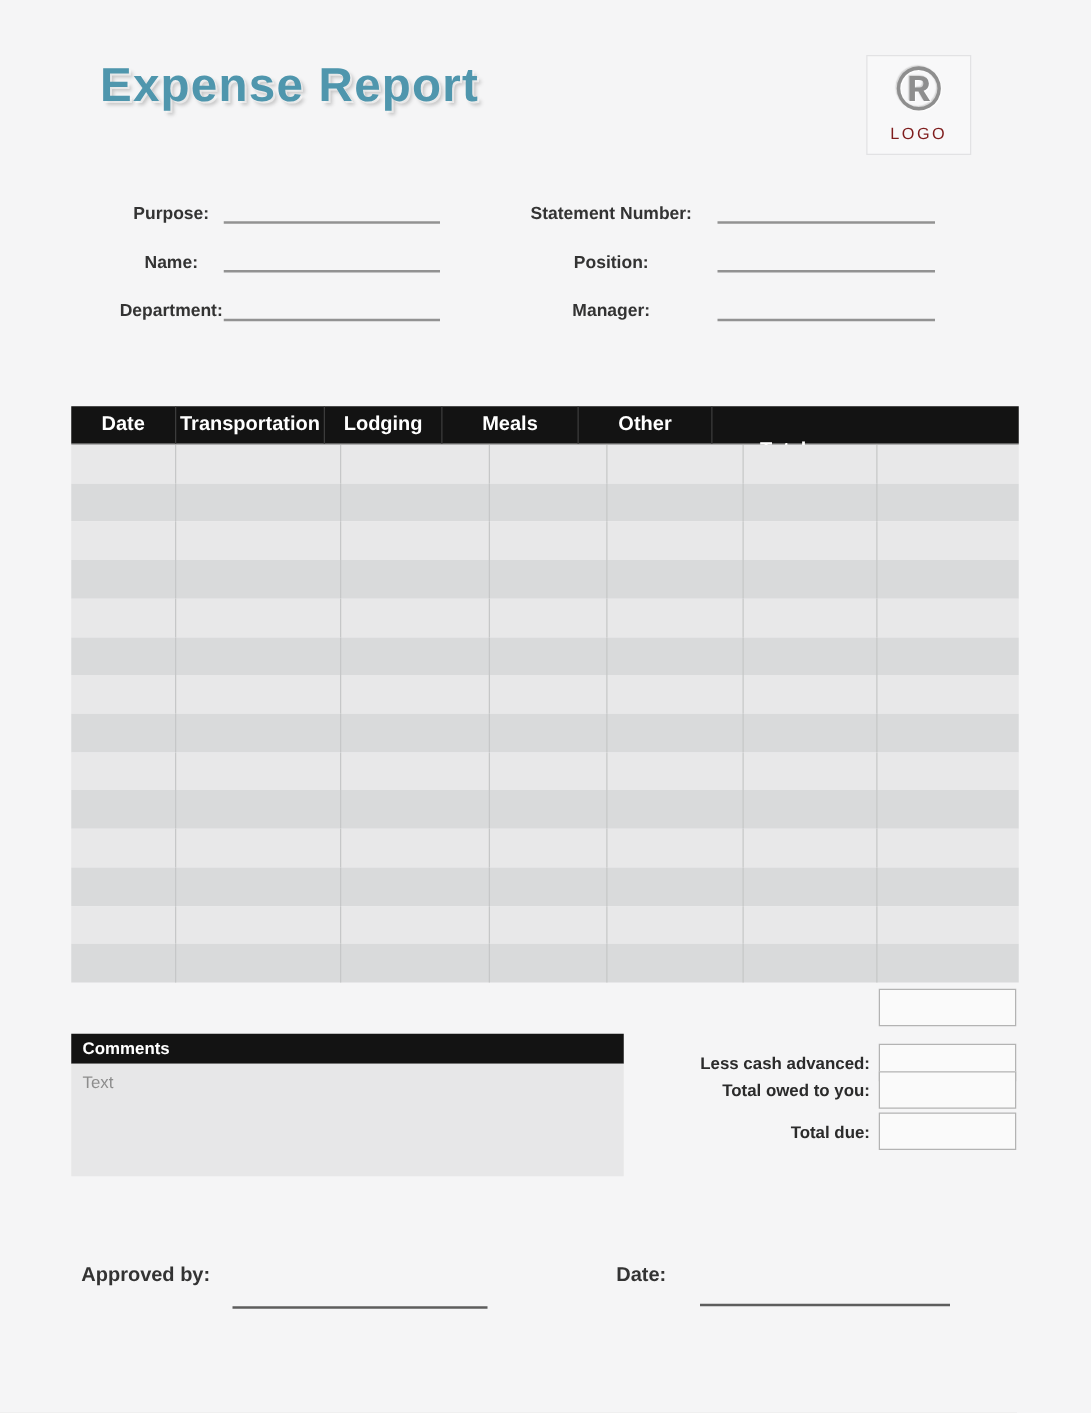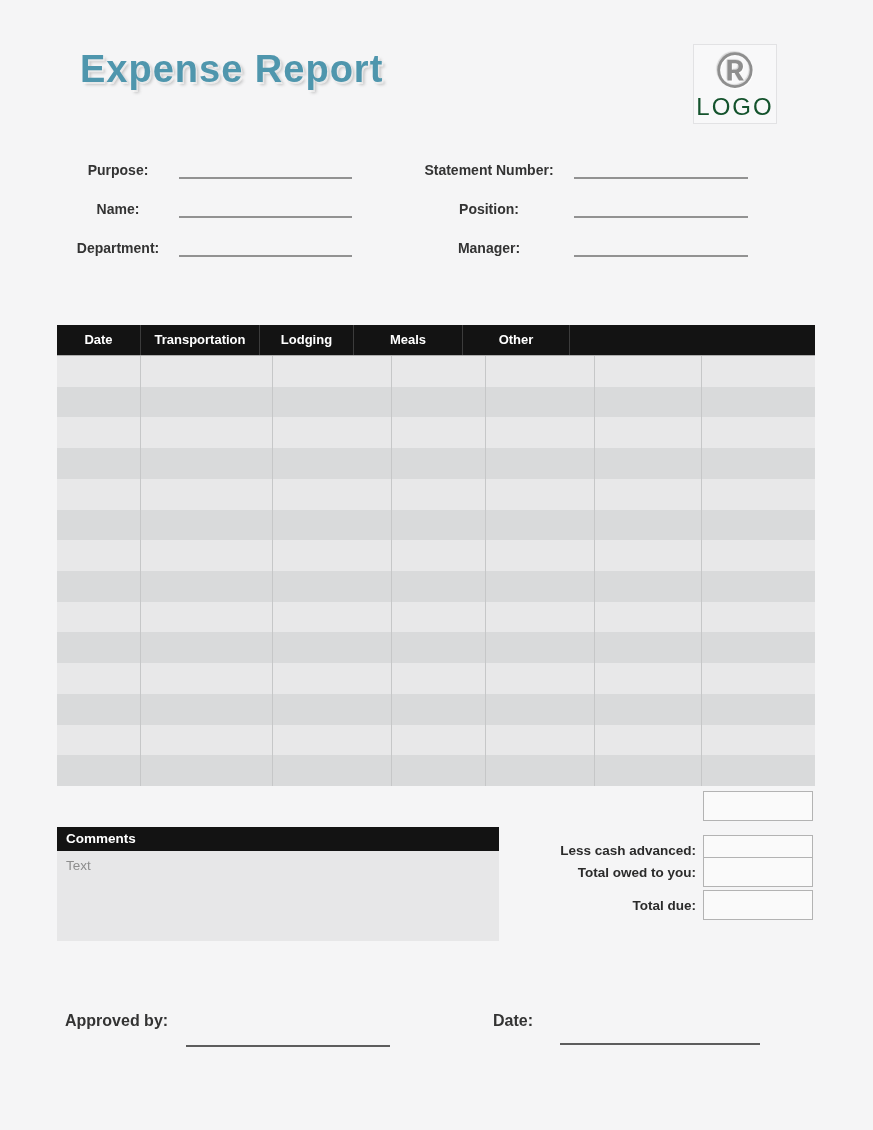--- a/index.html
+++ b/index.html
@@ -24,43 +24,43 @@
   .logo-box{
     position:absolute;left:693px;top:44px;width:84px;height:80px;
     background:#f8f8f9;border:1px solid #e2e2e4;
     display:flex;flex-direction:column;align-items:center;justify-content:flex-start;
     box-sizing:border-box;
   }
   .logo-r{
     font-size:50px;line-height:52px;color:#8e8e8e;font-weight:bold;
     text-shadow:1px 1px 1px rgba(255,255,255,.8), -1px -1px 1px rgba(0,0,0,.15);
   }
-  .logo-text{font-size:24px;color:#14532d;letter-spacing:2px;line-height:20px;}
+  .logo-text{font-size:13px;color:#7f1d1d;letter-spacing:2px;line-height:20px;}
   
   .field-label{
     position:absolute;font-size:14px;font-weight:bold;color:#333;
     text-align:center;line-height:16px;
   }
-  .field-label.lcol{left:53px;width:130px;}
+  .field-label.lcol{left:72px;width:130px;}
   .field-label.rcol{left:418px;width:142px;}
   .field-line{
     position:absolute;height:0;border-bottom:2px solid #929292;
   }
   .field-line.lcol{left:179px;width:173px;}
   .field-line.rcol{left:574px;width:174px;}
   .frow0{top:162px;} .frow0-line{top:177px;}
   .frow1{top:201px;} .frow1-line{top:216px;}
   .frow2{top:240px;} .frow2-line{top:255px;}
   
   .etable{position:absolute;left:57px;top:325px;width:758px;}
   .etable-header{
     display:flex;height:30px;background:#131313;align-items:center;
   }
   .etable-header .hcell{
-    color:#fff;font-size:13px;font-weight:bold;text-align:center;
+    color:#fff;font-size:16px;font-weight:bold;text-align:center;
     box-sizing:border-box;height:30px;line-height:30px;
     border-right:1px solid #3c3c3c;overflow:hidden;
   }
   .etable-header .hcell:last-child{border-right:none;margin-top:41px;}
   .etable-body{
     display:flex;flex-direction:column;height:430px;
     border-top:1px solid #aeaeae;
   }
   .trow{display:flex;flex:1;}
   .trow:nth-child(odd){background:#e8e8e9;}

